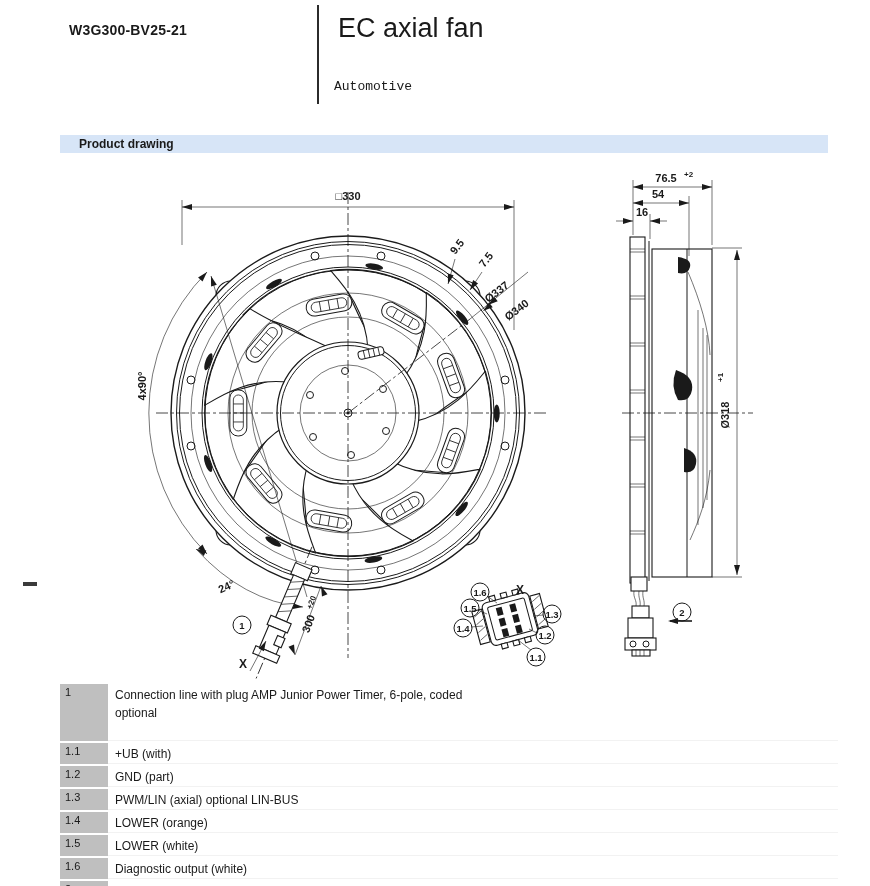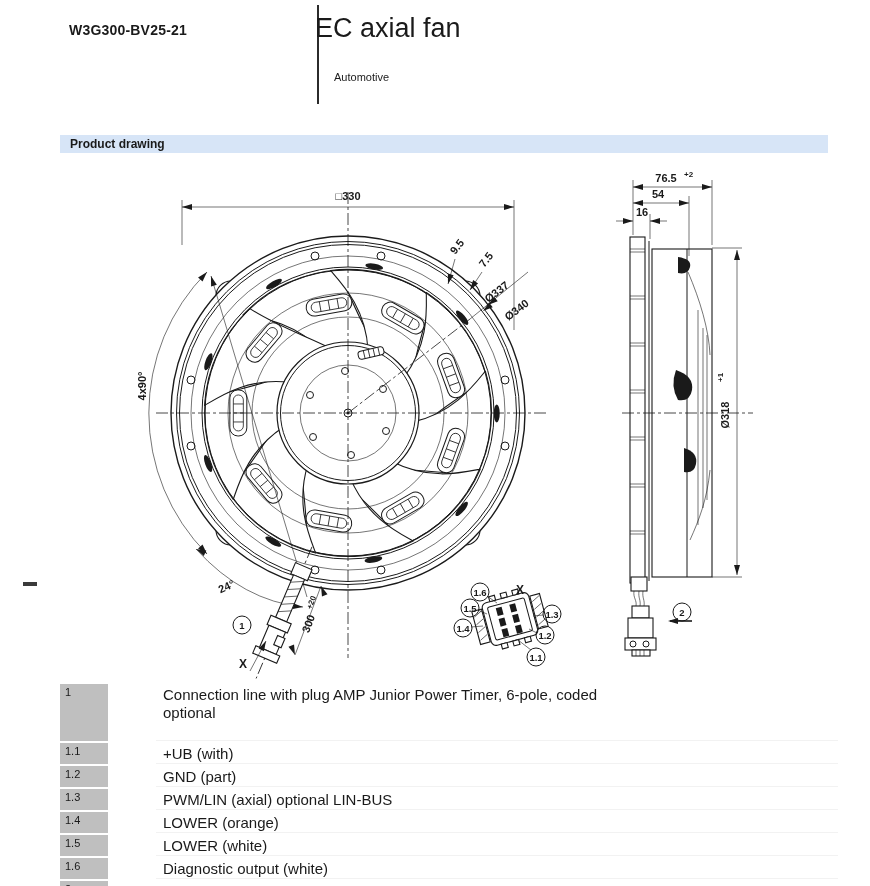--- a/index.html
+++ b/index.html
@@ -1,32 +1,32 @@
 <!DOCTYPE html>
 <html><head>
 <meta charset="utf-8">
 <style>
   html,body{margin:0;padding:0;background:#ffffff;}
   #page{position:relative;width:870px;height:886px;background:#fff;overflow:hidden;
         font-family:"Liberation Sans", sans-serif;color:#1a1a1a;}
   .abs{position:absolute;}
   #model{left:60px;top:22px;font-size:14px;font-weight:bold;letter-spacing:0.2px;margin-left:9px;}
   #divider{left:317px;top:5px;width:2px;height:99px;background:#2b2b2b;}
-  #title{left:315px;top:13px;font-size:27px;font-weight:400;}
-  #subtitle{left:334px;top:71px;font-size:11px;}
+  #title{left:338px;top:13px;font-size:27px;font-weight:400;}
+  #subtitle{left:334px;top:79px;font-size:13px;font-family:Liberation Mono, monospace;}
   #section-bar{left:60px;top:135px;width:768px;height:18px;background:#d7e5f7;
                display:flex;align-items:center;}
-  #section-bar span{font-size:12px;font-weight:bold;padding-left:10px;}
+  #section-bar span{font-size:12px;font-weight:bold;padding-left:19px;}
   #fold-mark{left:23px;top:582px;width:14px;height:4px;background:#3a3a3a;}
   
   #spec-table{left:60px;top:684px;width:778px;display:flex;flex-direction:column;gap:2px;}
   .trow{display:flex;gap:0;}
   .tid{width:48px;background:#bfbfbf;font-size:11px;padding:2px 0 0 5px;box-sizing:border-box;flex:none;}
-  .ttx{flex:1;font-size:15px;padding:2px 0 0 7px;line-height:18px;
-       border-bottom:1px solid rgba(0,0,0,0.05);margin-left:48px;}
+  .ttx{flex:1;font-size:12px;padding:2px 0 0 7px;line-height:18px;
+       border-bottom:1px solid rgba(0,0,0,0.05);}
   .h1{min-height:54px;} .h2{min-height:18px;}
   
   svg text{font-family:"Liberation Sans", sans-serif;fill:#1a1a1a;}
   .dim{font-size:11px;font-weight:bold;}
   .dimsup{font-size:8px;font-weight:bold;}
   .callout{font-size:9.5px;font-weight:bold;text-anchor:middle;}
   .axis{font-size:12px;font-weight:bold;text-anchor:middle;}
   .ln{stroke:#1a1a1a;stroke-width:1;fill:none;}
   .thin{stroke:#1a1a1a;stroke-width:0.6;fill:none;}
   .cl{stroke:#1a1a1a;stroke-width:0.8;fill:none;stroke-dasharray:12 3 3 3;}

